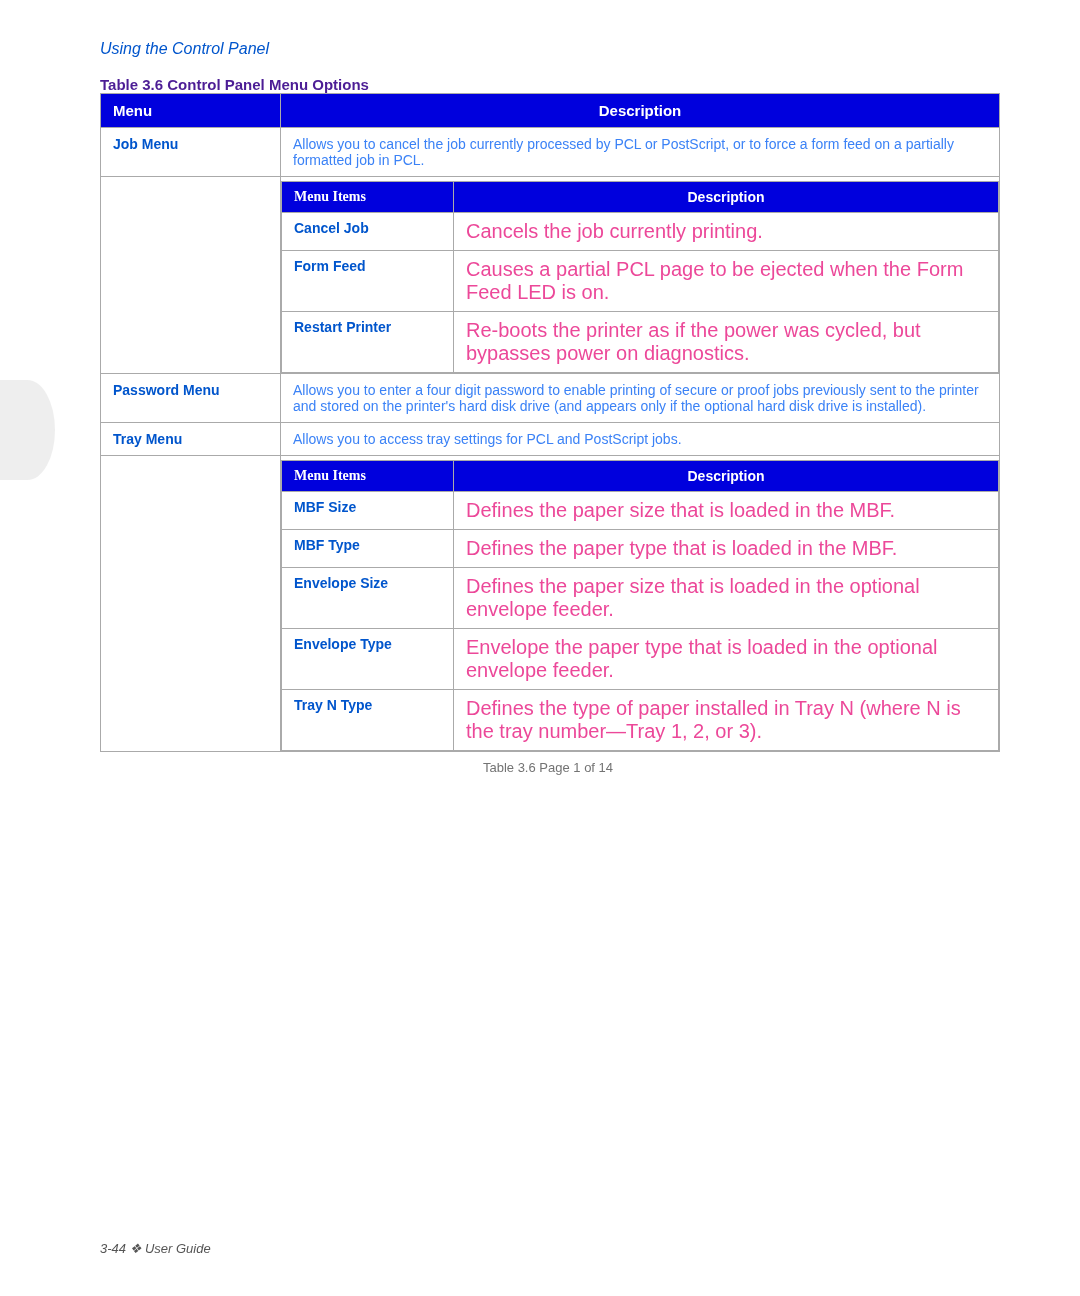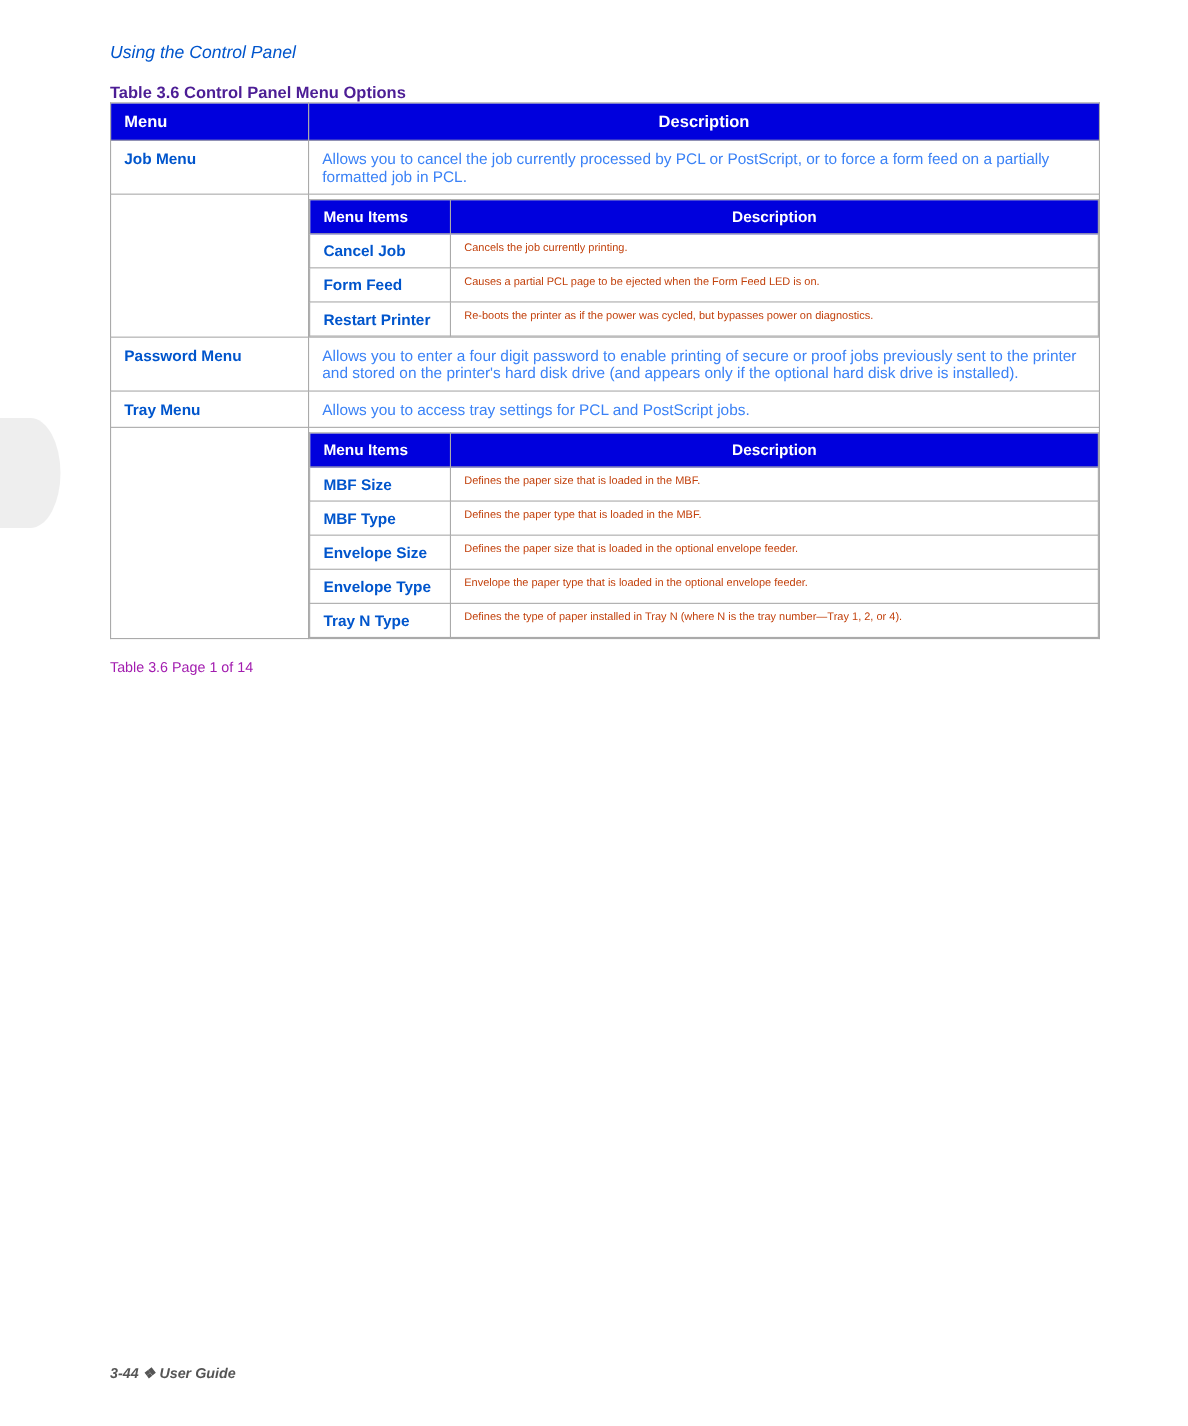--- a/index.html
+++ b/index.html
@@ -71,46 +71,46 @@
     }
     .inner-header th {
       background-color: #0000dd;
       color: #ffffff;
       font-weight: bold;
       font-size: 14px;
       text-align: center;
     }
     .inner-header th.menu-items-col {
       text-align: left;
-      width: 128px;
+      width: 172px;
+      font-family: Liberation Serif, serif;
     }
     .item-name {
       color: #0055cc;
       font-weight: bold;
       font-size: 14px;
     }
     .item-desc {
-      font-size: 10px;
-      color: #c2410c;
+      font-size: 20px;
+      color: #ec4899;
     }
     .page-footer-text {
-      text-align: left;
+      text-align: center;
       font-size: 13px;
-      color: #a21caf;
-      margin-top: 18px;
+      color: #737373;
+      margin-top: 8px;
       padding-right: 4px;
     }
     .bottom-footer {
       position: absolute;
       bottom: 40px;
       left: 100px;
       font-size: 13px;
       color: #555;
       font-style: italic;
-      font-weight: bold;
     }
     
     .left-tab {
       position: absolute;
       left: 0;
       top: 380px;
       width: 55px;
       height: 100px;
       background: #ddd;
       border-radius: 0 50% 50% 0;
@@ -197,21 +197,21 @@
                 <tr>
                   <td class="item-name">Envelope Size</td>
                   <td class="item-desc">Defines the paper size that is loaded in the optional envelope feeder.</td>
                 </tr>
                 <tr>
                   <td class="item-name">Envelope Type</td>
                   <td class="item-desc">Envelope the paper type that is loaded in the optional envelope feeder.</td>
                 </tr>
                 <tr>
                   <td class="item-name">Tray N Type</td>
-                  <td class="item-desc">Defines the type of paper installed in Tray N (where N is the tray number—Tray 1, 2, or 4).</td>
+                  <td class="item-desc">Defines the type of paper installed in Tray N (where N is the tray number—Tray 1, 2, or 3).</td>
                 </tr>
               </tbody>
             </table>
           </td>
         </tr>
       </tbody>
   </table>
 
   <div class="page-footer-text">Table 3.6  Page 1 of 14</div>
 

